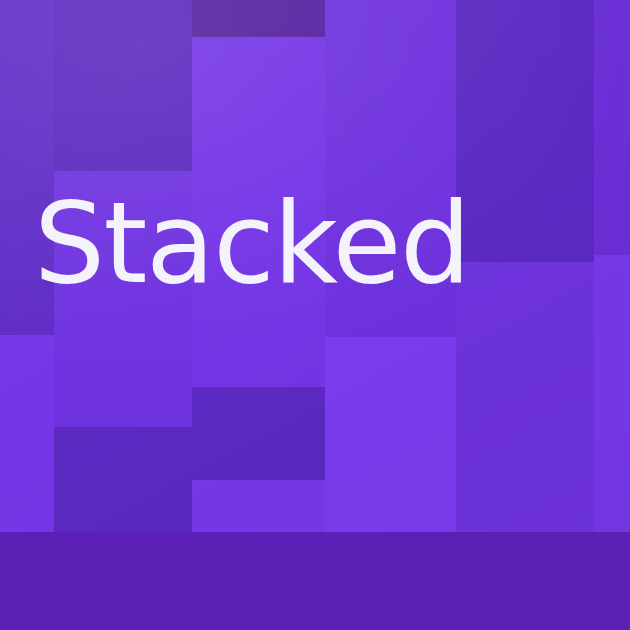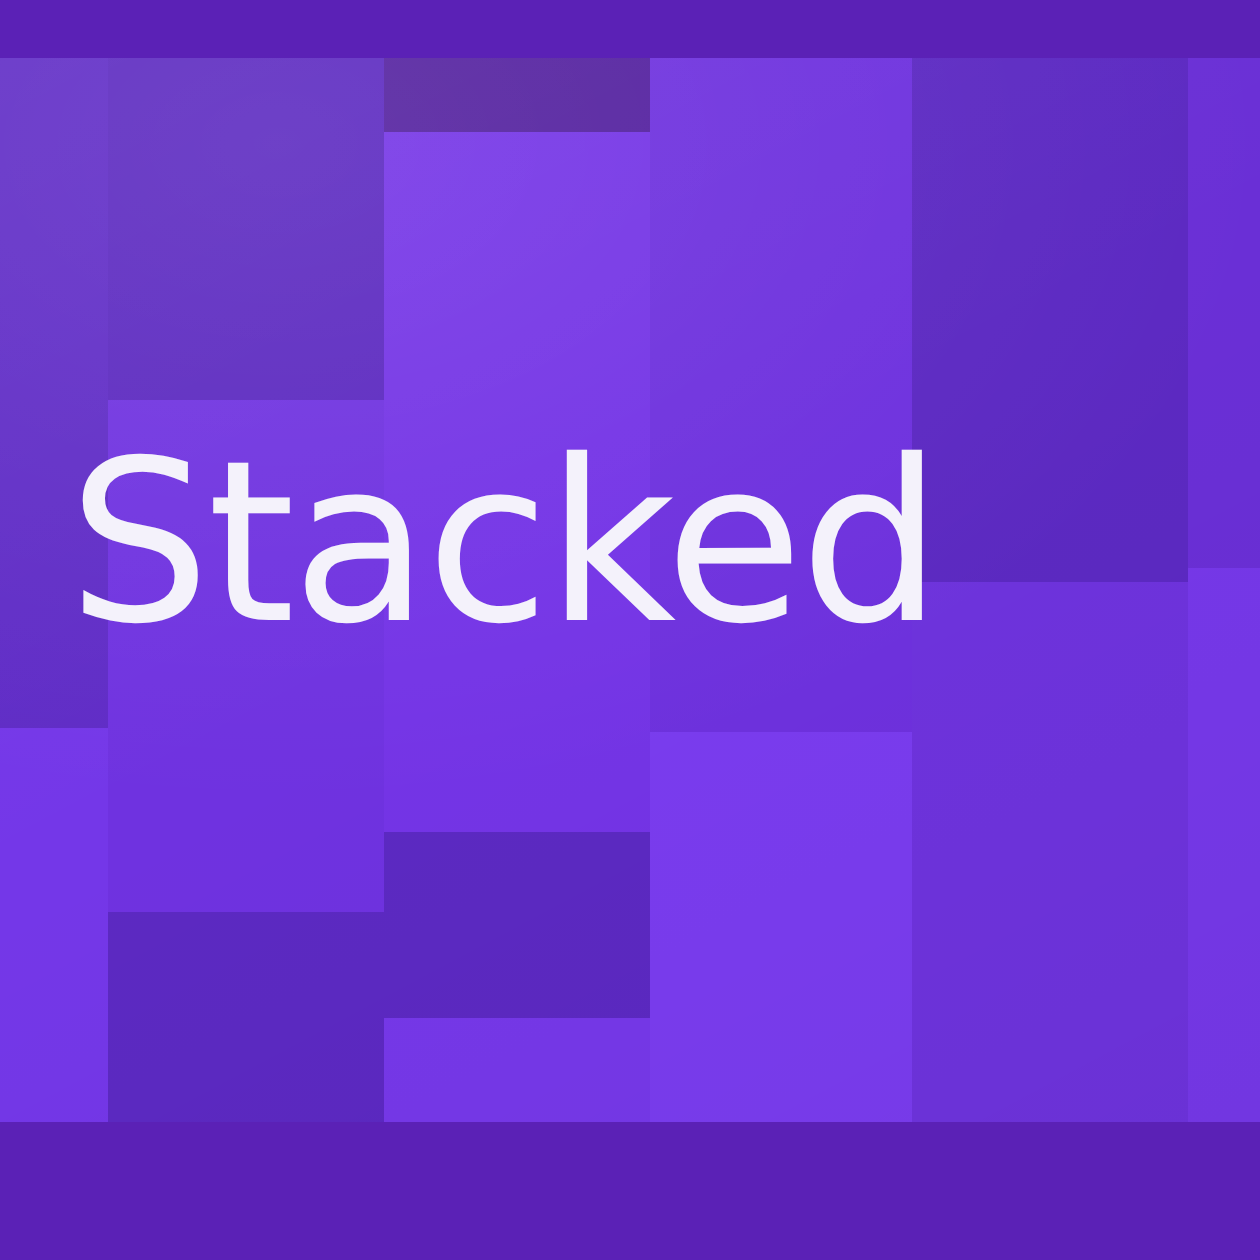--- a/index.html
+++ b/index.html
@@ -7,21 +7,20 @@
     padding: 0;
     background: #5b21b6;
   }
   #canvas {
     position: relative;
     width: 630px;
     height: 532px;
     overflow: hidden;
     background: #5b28c0;
     font-family: "DejaVu Sans", sans-serif;
-    margin-top: 29px;
   }
   .col {
     position: absolute;
     top: 0;
     height: 630px;
   }
   .seg {
     position: absolute;
     left: 0;
     right: 0;

